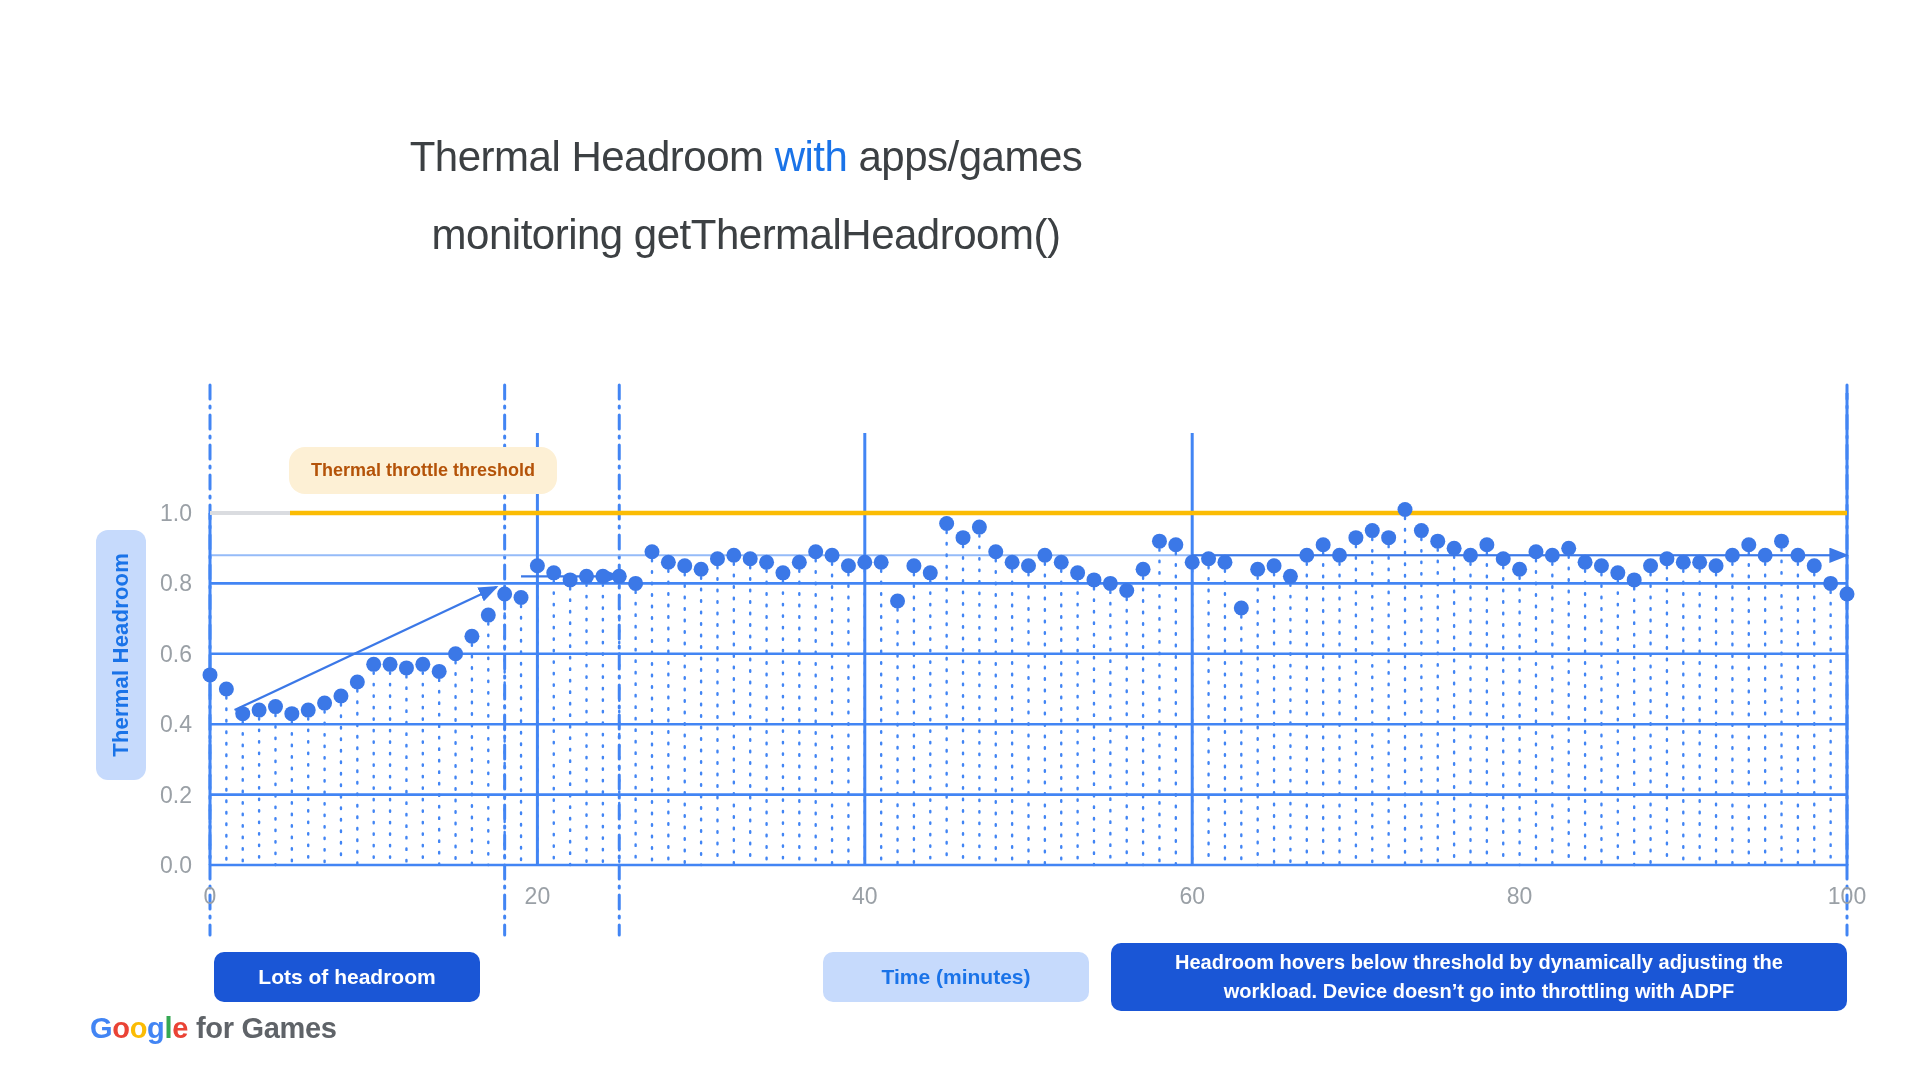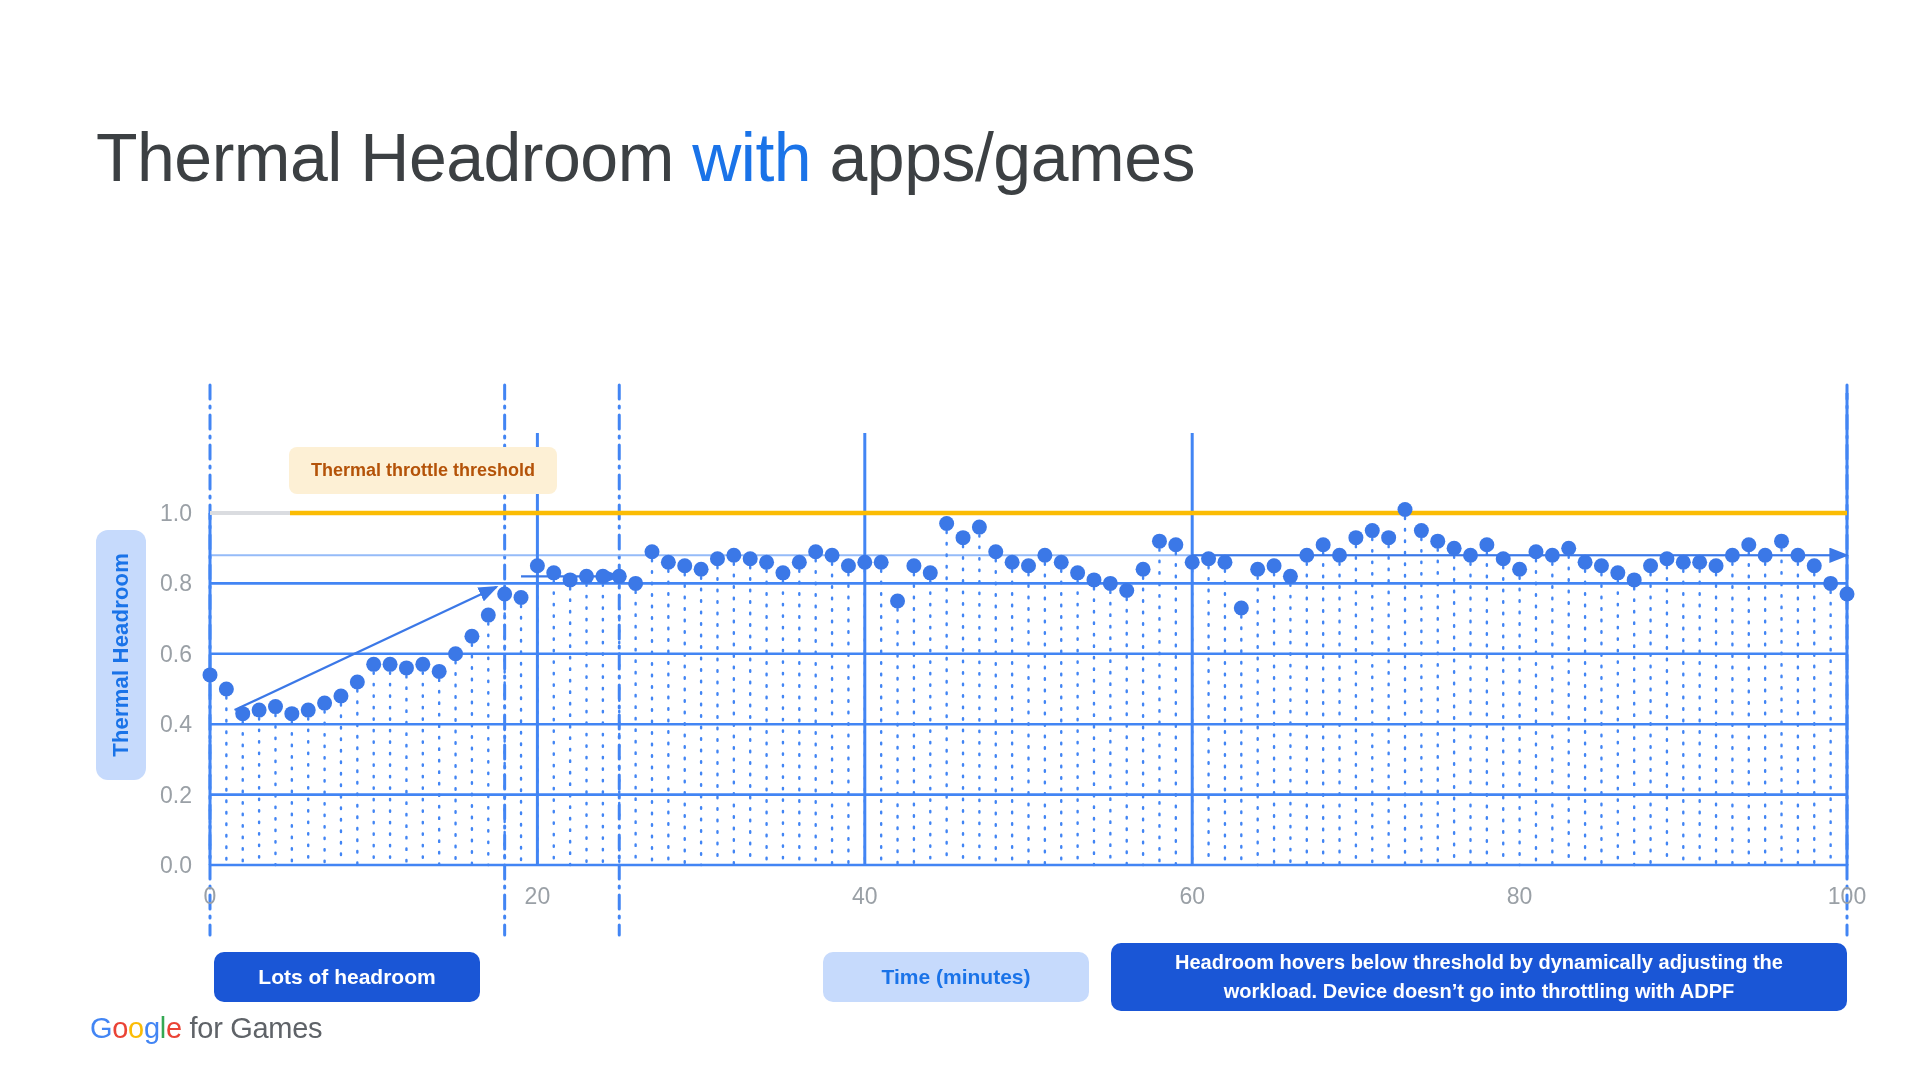--- a/index.html
+++ b/index.html
@@ -8,23 +8,24 @@
     background: #ffffff;
     font-family: "Liberation Sans", sans-serif;
     overflow: hidden;
   }
   .slide { position: relative; width: 1920px; height: 1080px; background:#fff; }
 
   
   .title {
     position: absolute; left: 96px; top: 118px;
     width: 1300px;
-    font-size: 68px; line-height: 78px;
+    font-size: 42px; line-height: 78px;
     font-weight: 400; color: #3c4043;
     letter-spacing: -0.5px;
+    text-align: center;
   }
   .title .accent { color: #1a73e8; }
 
   
   .subtitle {
     position: absolute; left: 96px; top: 316px;
     font-size: 23px; line-height: 37px;
     color: #9aa0a6; font-weight: 400;
   }
 
@@ -51,21 +52,21 @@
     font-size: 22px; font-weight: 700; color: #1a73e8;
     letter-spacing: 0.2px; white-space: nowrap;
   }
 
   
   .threshold-pill {
     position: absolute;
     left: 289px; top: 447px;
     padding: 13px 22px;
     background: #fdf0d5;
-    border-radius: 8px;
+    border-radius: 16px;
     font-size: 18px; font-weight: 700;
     color: #b45309; white-space: nowrap;
   }
 
   
   .callout {
     position: absolute;
     border-radius: 10px;
     font-weight: 700;
     display: flex; align-items: center; justify-content: center;
@@ -75,38 +76,39 @@
   .callout-light { background: #c6dafc; color: #1a73e8; }
 
   #callout-left  { left: 214px;  top: 952px; width: 266px; height: 50px; font-size: 21px; }
   #callout-time  { left: 823px;  top: 952px; width: 266px; height: 50px; font-size: 21px; }
   #callout-right { left: 1111px; top: 943px; width: 736px; height: 68px;
                    font-size: 20px; line-height: 29px; padding: 14px 18px; }
 
   
   .logo {
     position: absolute; left: 90px; top: 1012px;
-    font-size: 29px; font-weight: 400; letter-spacing: -0.3px;
+    font-size: 29px; font-weight: 700; letter-spacing: -0.3px;
     color: #5f6368; white-space: nowrap;
   }
   .logo .g1 { color:#4285f4; } .logo .o1 { color:#ea4335; }
   .logo .o2 { color:#fbbc05; } .logo .g2 { color:#4285f4; }
   .logo .l1 { color:#34a853; } .logo .e1 { color:#ea4335; }
   .logo .rest { color:#5f6368; }
 
   
   .tick { font-family: "Liberation Sans", sans-serif; font-size: 23px; fill: #9aa0a6; }
 </style>
 </head>
 <body>
 
 <div class="slide">
 
   <h1 class="title">
     <span>Thermal Headroom </span><span class="accent">with</span><span> apps/games</span><br>
+    <span>monitoring getThermalHeadroom()</span>
   </h1>
 
   <div class="subtitle">
   </div>
 
   <div class="chart-wrap">
     <svg class="chart" id="chart-svg" viewBox="0 0 1920 1080">
       <g id="g-vlines-top">
           <line x1="210" y1="385" x2="210" y2="935" stroke="#4285f4" stroke-width="3" stroke-dasharray="14 7 2 7" stroke-linecap="round"></line>
           <line x1="504.65999999999997" y1="385" x2="504.65999999999997" y2="935" stroke="#4285f4" stroke-width="3" stroke-dasharray="14 7 2 7" stroke-linecap="round"></line>

